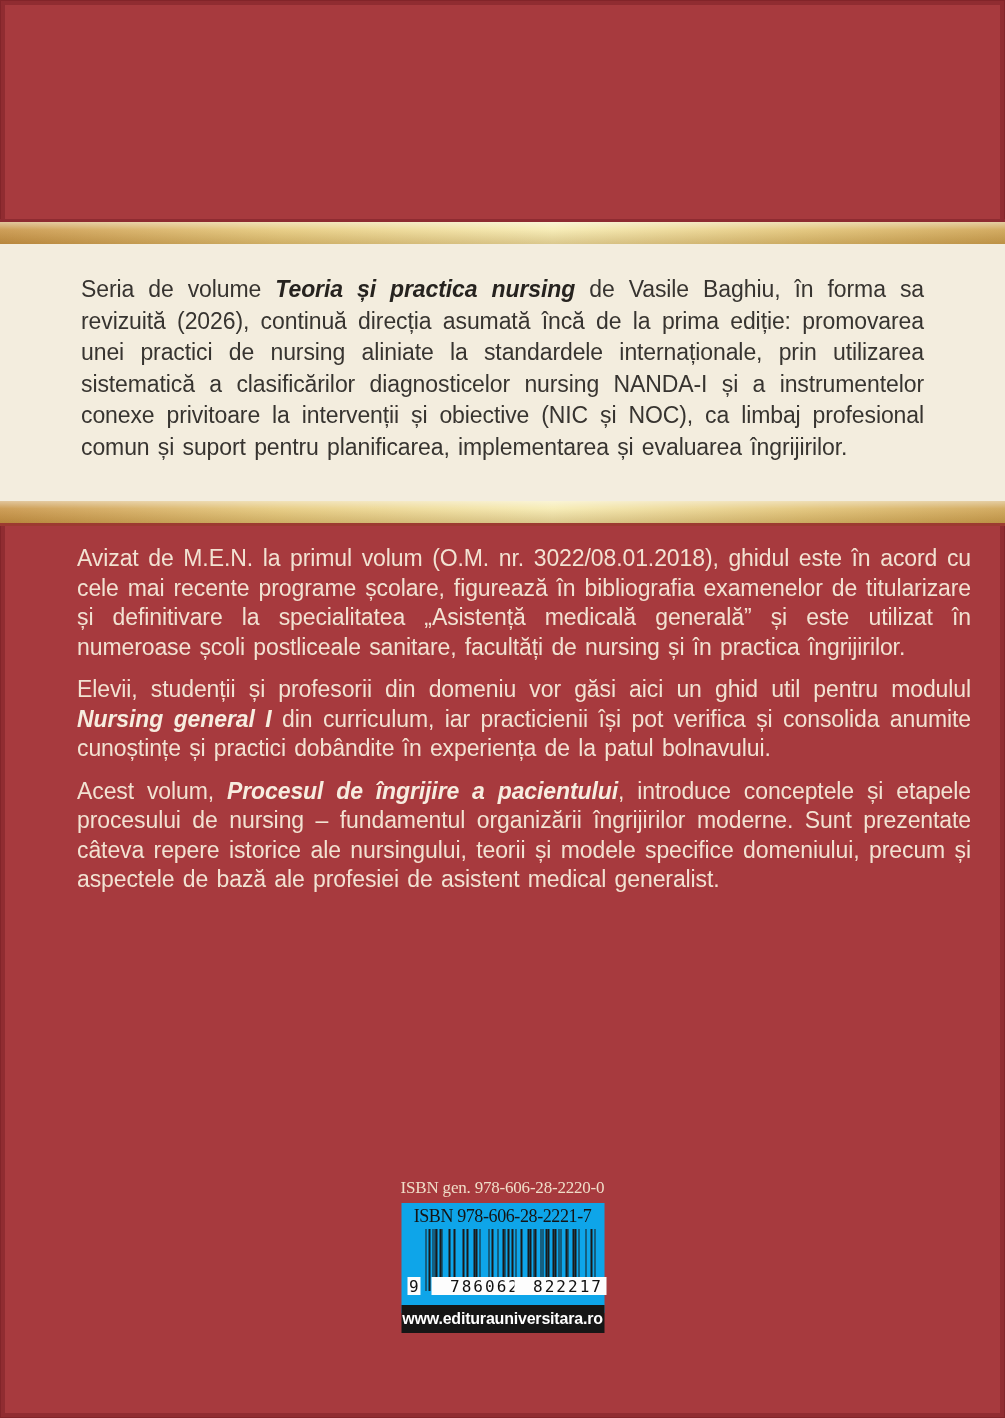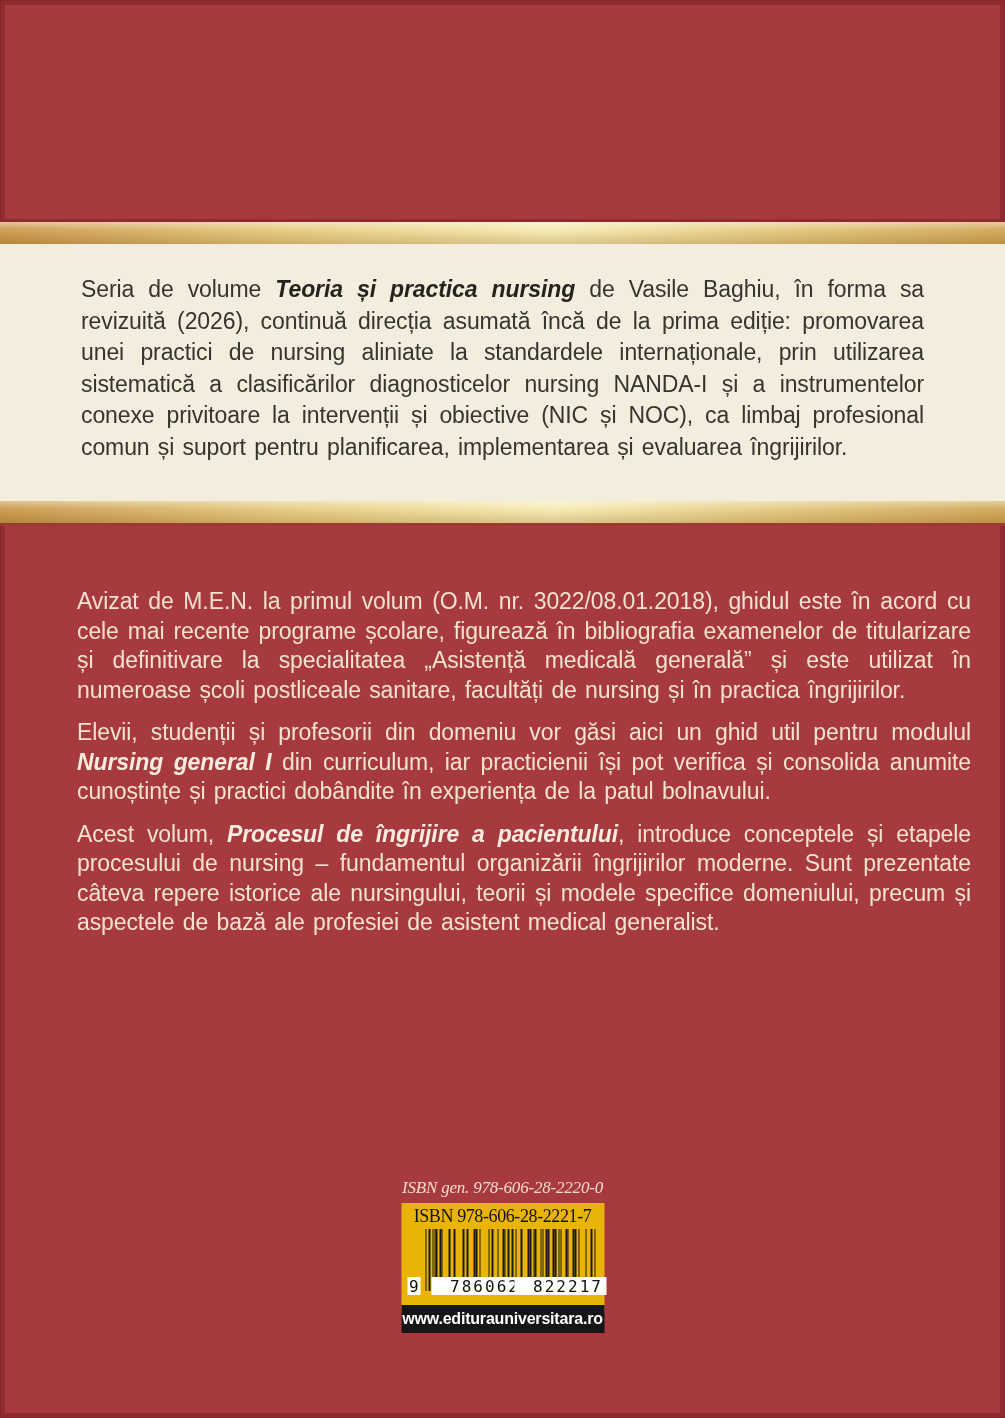--- a/index.html
+++ b/index.html
@@ -34,48 +34,47 @@
     margin: 4px;
     font-size: 23px;
     line-height: 31.5px;
     text-align: justify;
     letter-spacing: -0.1px;
     word-spacing: 2px;
   }
   .bi { font-weight: bold; font-style: italic; }
   .panel .bi { color: #26231f; }
   .desc {
-    position: absolute; top: 557px; left: 0; right: 0;
+    position: absolute; top: 514px; left: 0; right: 0;
     box-sizing: border-box;
     padding: 30px 34px 0 77px;
     color: #f2e2d2;
   }
   .desc p {
     margin: 0 0 13px 0;
     font-size: 23px;
     line-height: 29.5px;
     text-align: justify;
     letter-spacing: -0.1px;
     word-spacing: 2px;
   }
   .desc .bi { color: #f7ecdf; }
   .isbn-gen {
     position: absolute; top: 1178px; left: 0; right: 0;
     text-align: center;
     font-family: "Liberation Serif", serif;
     font-size: 17px;
     letter-spacing: -0.2px;
     color: #efddc8;
-    font-style: italic;
   }
   .barcode-box {
     position: absolute; top: 1203px; left: 50%;
     transform: translateX(-50%);
     width: 203px; height: 110px;
-    background: #eab308;
+    background: #0ea5e9;
   }
   .isbn-line {
     position: absolute; top: 3px; left: 0; right: 0;
     text-align: center;
     font-family: "Liberation Serif", serif;
     font-size: 18px;
     letter-spacing: -0.4px;
     color: #141414;
   }
   .bars { position: absolute; top: 26px; left: 0; width: 100%; height: 66px; }

